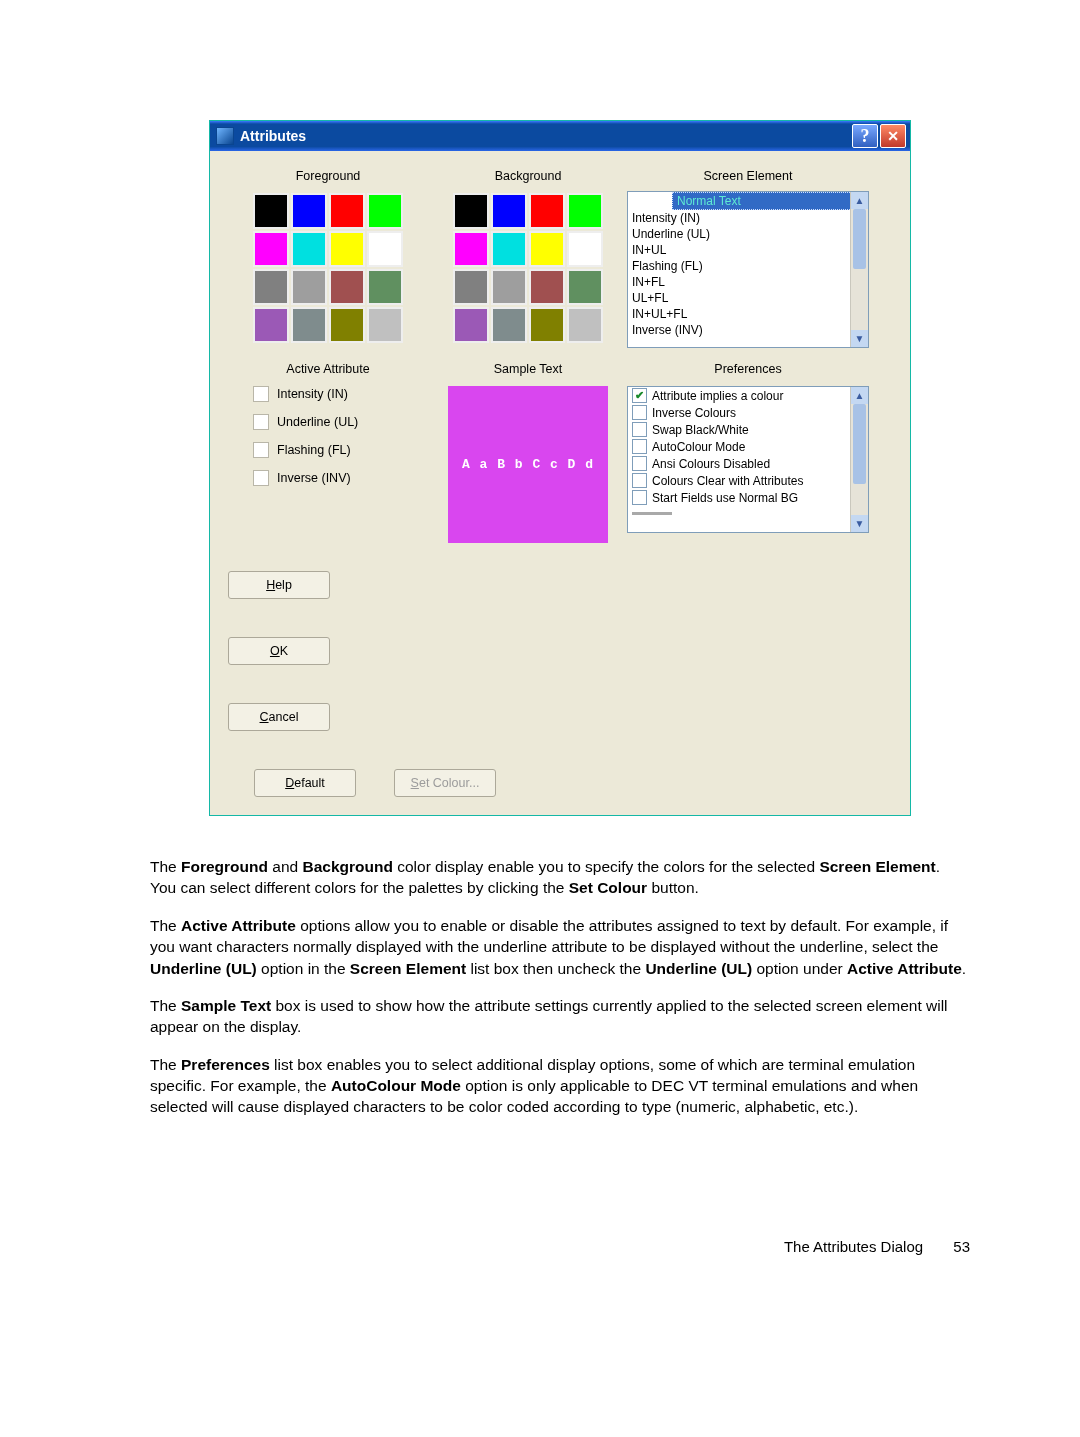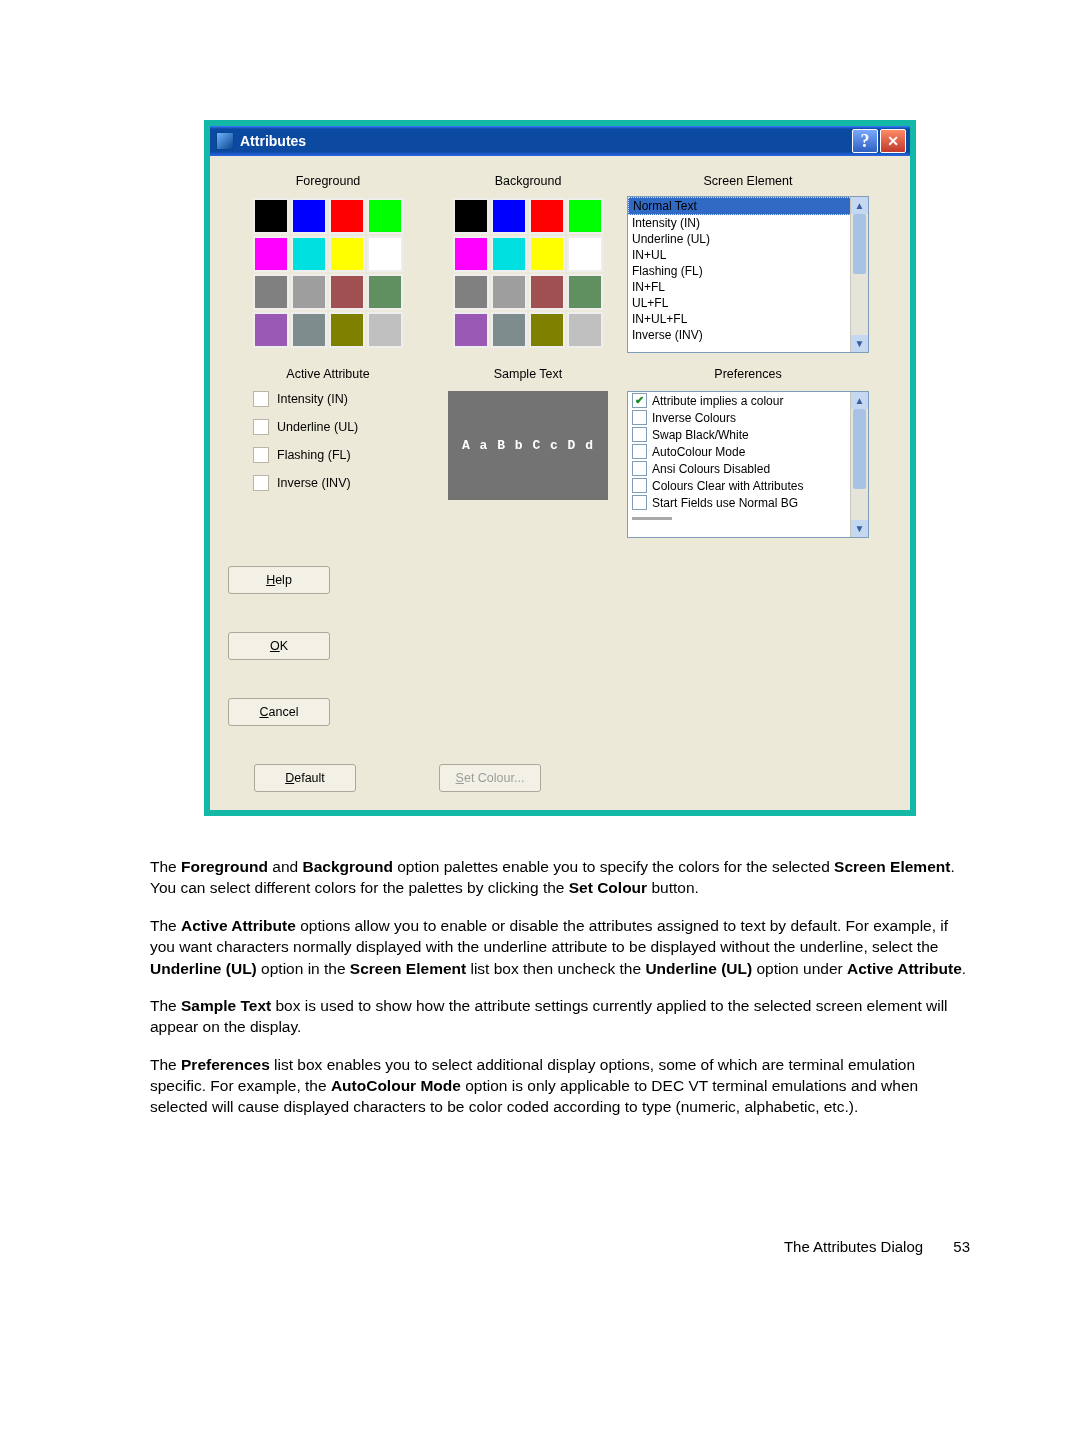--- a/index.html
+++ b/index.html
@@ -11,21 +11,21 @@
     width: 1080px;
   }
   .page {
     padding: 120px 110px 60px 150px;
   }
 
   
   .dialog {
     width: 700px;
     margin: 0 auto 40px auto;
-    border: 6px solid #14b8a6;
+    border: 1px solid #14b8a6;
     background: #ece9d8;
   }
   .titlebar {
     display: flex;
     align-items: center;
     background: linear-gradient(to bottom, #3a78ff 0%, #0b4aa0 10%, #0b4aa0 85%, #2a66e8 100%);
     height: 30px;
     padding: 0 4px 0 6px;
   }
   .titlebar .appicon {
@@ -134,22 +134,23 @@
   .pf-scroll-thumb { top: 17px; height: 80px; }
 
   .se-item, .pf-item {
     padding: 1px 4px;
     display: flex;
     align-items: center;
     white-space: nowrap;
   }
   .se-item.selected {
     background: #316ac5;
-    color: #000000;
+    color: #5eead4;
     border: 1px dotted #cfe0ff;
+    margin-left: 44px;
   }
   .pf-box {
     width: 13px; height: 13px;
     border: 1px solid #7f9db9;
     background: #fff;
     margin-right: 5px;
     display: inline-flex;
     align-items: center; justify-content: center;
     font-size: 11px;
     color: #1a8a2b;
@@ -184,22 +185,22 @@
   }
   .aa-box {
     width: 14px; height: 14px;
     border: 1px solid #b9b6a8;
     background: #fff;
     margin-right: 8px;
   }
 
   .sample {
     width: 160px;
-    height: 109px;
-    background: #737373;
+    height: 157px;
+    background: #d946ef;
     display: flex;
     align-items: center;
     justify-content: center;
     color: #fff;
     font-family: "Courier New", monospace;
     font-size: 13px;
     letter-spacing: 1px;
     font-weight: bold;
   }
 
@@ -221,21 +222,21 @@
     background: #f3f1e5;
     border: 1px solid #aca899;
     border-radius: 3px;
     font-family: "Tahoma", Arial, sans-serif;
     font-size: 12.5px;
     display: flex;
     align-items: center;
     justify-content: center;
     color: #000;
   }
-  .btn.disabled { color: #9c9c9c; margin-left: 45px; }
+  .btn.disabled { color: #9c9c9c; }
   .underline-first { text-decoration: underline; text-decoration-thickness: 1px; }
 
   
   .body-text p {
     font-family: "Futura", Arial, Helvetica, sans-serif;
     font-size: 15.5px;
     font-weight: 300;
     line-height: 1.38;
     margin: 0 0 16px 0;
     color: #000;
@@ -421,21 +422,21 @@
           <div class="btn disabled">
             <span><span class="underline-first">S</span><span>et Colour...</span></span>
           </div>
         </div>
       </div>
     </div>
   </div>
 
   <div class="body-text">
     <p>
-      <span>The </span><b>Foreground</b><span> and </span><b>Background</b><span> option palettes enable you to specify the colors for the selected </span><b>Screen Element</b><span>. You can select different colors for the palettes by clicking the </span><b>Set Colour</b><span> button.</span>
+      <span>The </span><b>Foreground</b><span> and </span><b>Background</b><span> color display enable you to specify the colors for the selected </span><b>Screen Element</b><span>. You can select different colors for the palettes by clicking the </span><b>Set Colour</b><span> button.</span>
     </p>
     <p>
       <span>The </span><b>Active Attribute</b><span> options allow you to enable or disable the attributes assigned to text by default. For example, if you want characters normally displayed with the underline attribute to be displayed without the underline, select the </span><b>Underline (UL)</b><span> option in the </span><b>Screen Element</b><span> list box then uncheck the </span><b>Underline (UL)</b><span> option under </span><b>Active Attribute</b><span>.</span>
     </p>
     <p>
       <span>The </span><b>Sample Text</b><span> box is used to show how the attribute settings currently applied to the selected screen element will appear on the display.</span>
     </p>
     <p>
       <span>The </span><b>Preferences</b><span> list box enables you to select additional display options, some of which are terminal emulation specific. For example, the </span><b>AutoColour Mode</b><span> option is only applicable to DEC VT terminal emulations and when selected will cause displayed characters to be color coded according to type (numeric, alphabetic, etc.).</span>
     </p>

